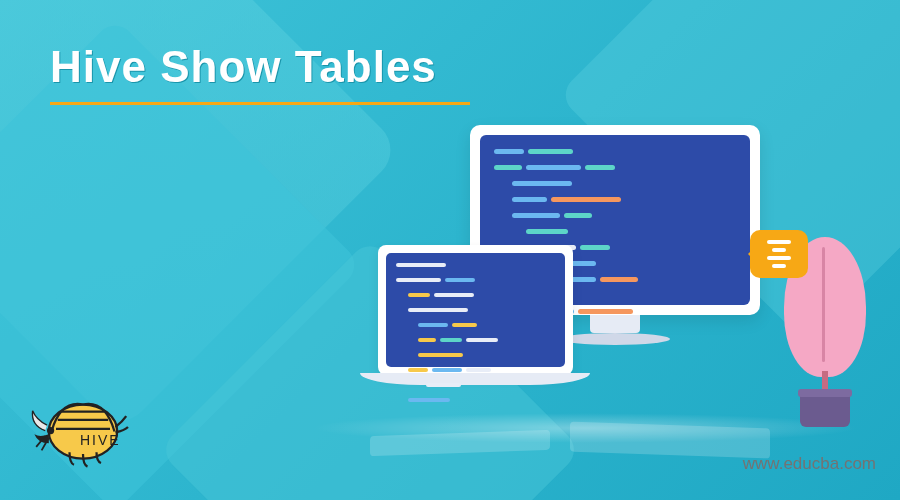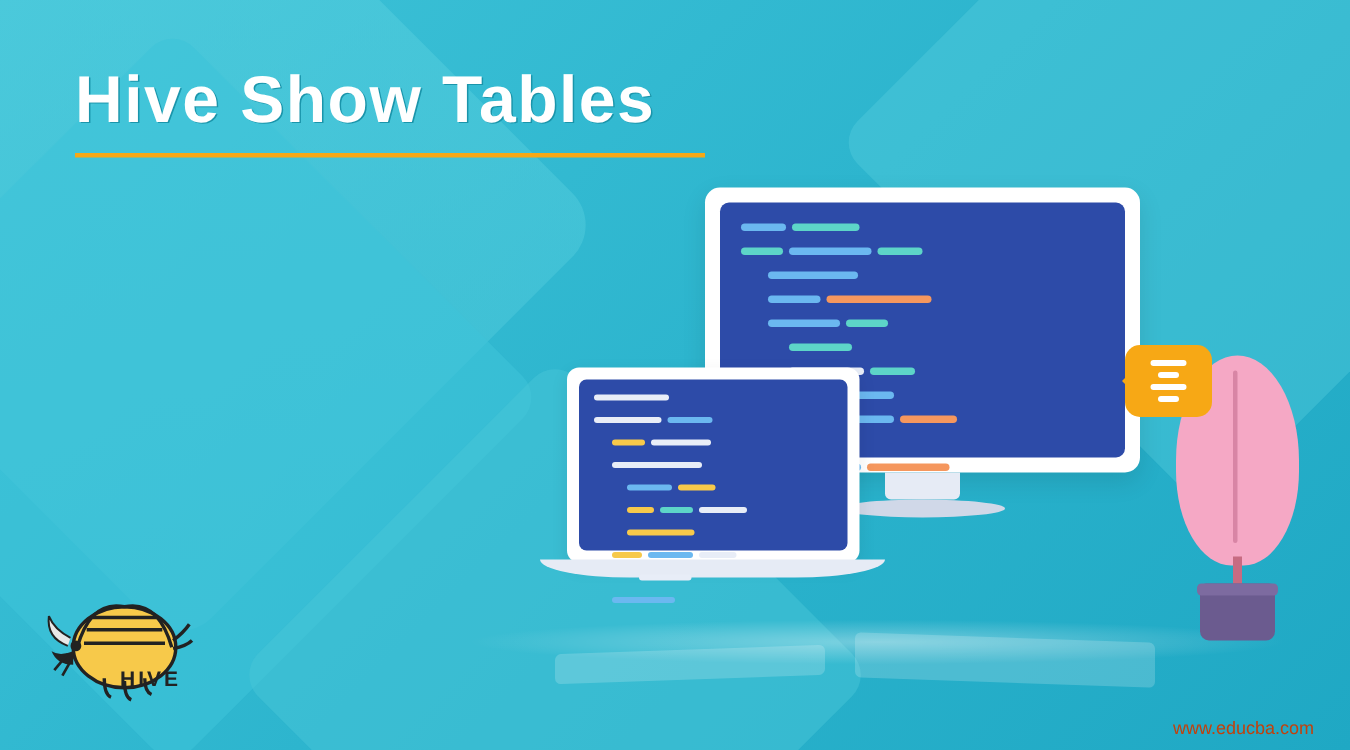--- a/index.html
+++ b/index.html
@@ -5,22 +5,22 @@
 *{margin:0;padding:0;box-sizing:border-box}
 body{width:900px;height:500px;background:linear-gradient(135deg,#3ec3d8 0%,#2db5ce 50%,#1fa8c4 100%);position:relative;overflow:hidden;font-family:Arial,sans-serif}
 .bg-poly{position:absolute;top:-50px;left:-80px;width:400px;height:400px;background:linear-gradient(135deg,#5cd2e0 0%,#48c5d8 100%);transform:rotate(45deg);opacity:0.5;border-radius:30px}
 .bg-poly2{position:absolute;top:90px;left:-60px;width:350px;height:350px;background:#3ec3d8;transform:rotate(45deg);opacity:0.6;border-radius:20px}
 .bg-poly3{position:absolute;bottom:-100px;left:220px;width:300px;height:300px;background:#48c5d8;transform:rotate(45deg);opacity:0.5;border-radius:20px}
 .bg-poly4{position:absolute;top:-80px;right:-80px;width:350px;height:350px;background:#5cd2e0;transform:rotate(45deg);opacity:0.35;border-radius:20px}
 .title{position:absolute;top:42px;left:50px;font-size:44px;font-weight:700;color:#fff;letter-spacing:1px;text-shadow:1px 1px 0 #1a95ab}
 .underline{position:absolute;top:102px;left:50px;width:420px;height:3px;background:#f7a815}
 .logo{position:absolute;bottom:28px;left:28px;width:110px;height:90px}
 .logo svg{width:100%;height:100%}
-.logo-txt{position:absolute;bottom:12px;left:52px;font-size:14px;font-weight:700;color:#222;letter-spacing:2px}
-.url{position:absolute;bottom:8px;right:24px;font-size:12px;color:#c2410c}
+.logo-txt{position:absolute;bottom:24px;left:52px;font-size:14px;font-weight:400;color:#222;letter-spacing:2px}
+.url{position:absolute;bottom:26px;right:24px;font-size:17px;color:#737373}
 .scene{position:absolute;right:40px;bottom:35px;width:550px;height:360px}
 .monitor{position:absolute;right:100px;top:20px;width:290px;height:230px}
 .mon-screen{width:290px;height:190px;background:#fff;border-radius:10px;padding:10px;box-shadow:0 6px 16px rgba(0,0,0,0.1)}
 .mon-inner{width:100%;height:100%;background:#2d4ba8;border-radius:6px;padding:14px}
 .mon-stand{width:50px;height:18px;background:#e6ebf5;margin:0 auto;border-radius:0 0 4px 4px}
 .mon-base{width:110px;height:12px;background:#d0d8e8;margin:0 auto;border-radius:50%}
 .laptop{position:absolute;left:50px;bottom:50px;width:230px;height:170px}
 .lap-screen{width:195px;height:130px;background:#fff;border-radius:8px;padding:8px;margin:0 auto;box-shadow:0 4px 12px rgba(0,0,0,0.08)}
 .lap-inner{width:100%;height:100%;background:#2d4ba8;border-radius:5px;padding:10px}
 .lap-base{width:230px;height:12px;background:#e6ebf5;border-radius:0 0 60px 60px/0 0 12px 12px;margin-top:-2px}

